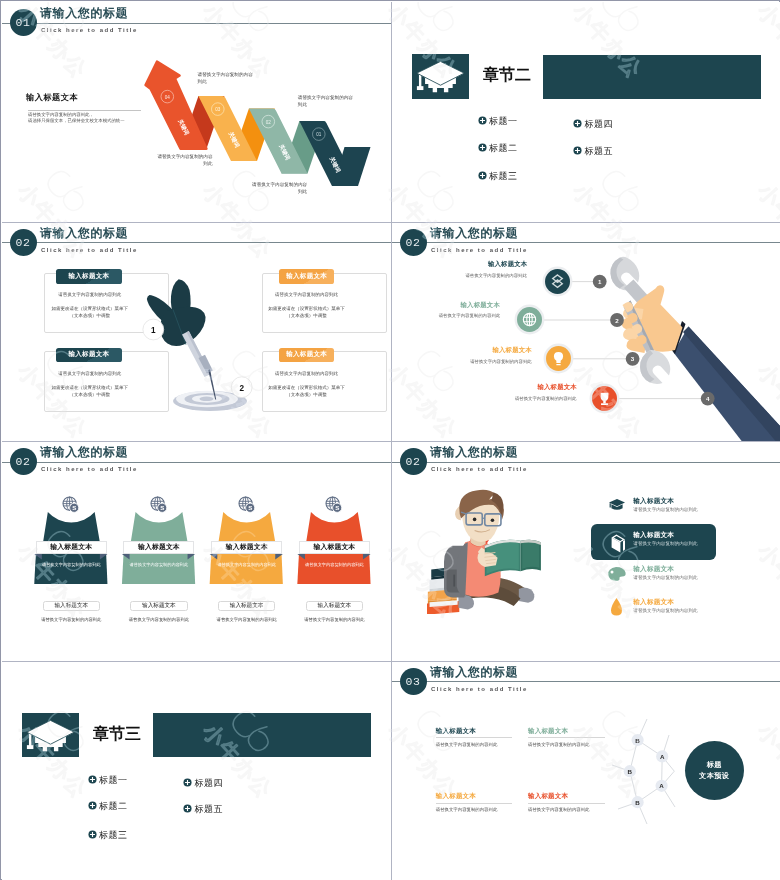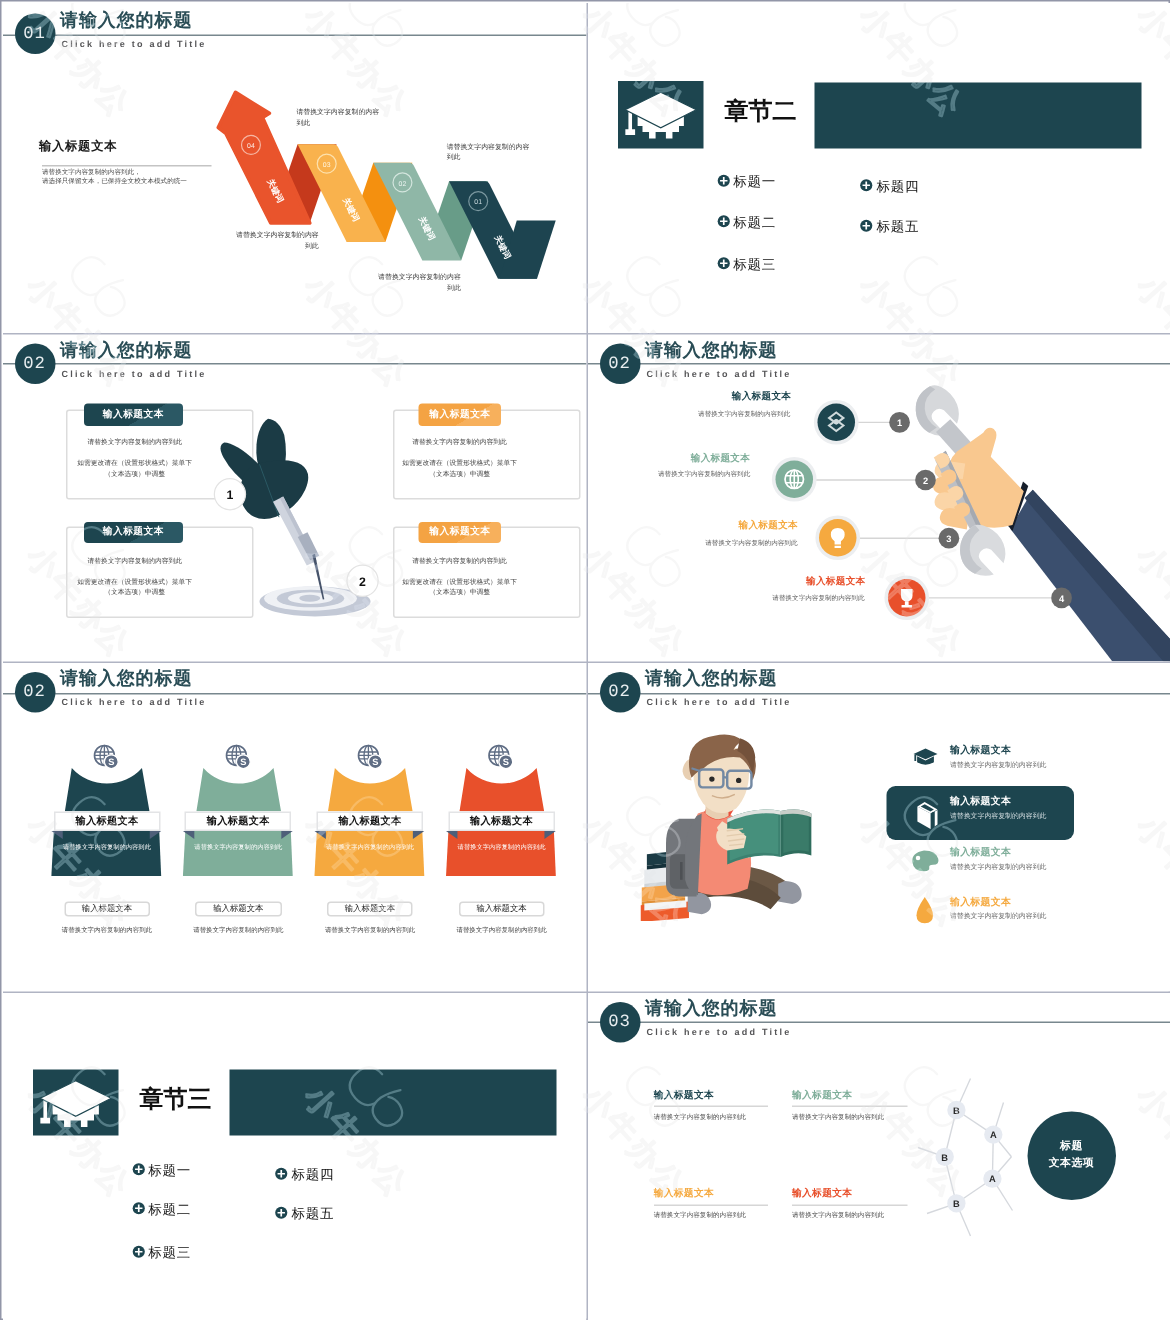--- a/index.html
+++ b/index.html
@@ -586,21 +586,21 @@
         <text x="245.6" y="81.5" font-size="6.2" font-weight="bold" fill="#2a2a2a" text-anchor="middle">B</text>
         <text x="270.2" y="97.9" font-size="6.2" font-weight="bold" fill="#2a2a2a" text-anchor="middle">A</text>
         <text x="237.8" y="112.7" font-size="6.2" font-weight="bold" fill="#2a2a2a" text-anchor="middle">B</text>
         <text x="269.6" y="127.3" font-size="6.2" font-weight="bold" fill="#2a2a2a" text-anchor="middle">A</text>
         <text x="245.6" y="143.7" font-size="6.2" font-weight="bold" fill="#2a2a2a" text-anchor="middle">B</text>
       </g>
     </svg>
 
     <div class="s8-circle" style="left:292.6px;top:80.5px;width:59.4px;height:59.4px;">
       <span>标题</span>
-      <span>文本选项</span>
+      <span>文本预设</span>
     </div>
 
     <div class="s8-card" style="left:43.8px;top:66px;">
       <div class="s8-head" style="color:#1d454f;">输入标题文本</div>
       <div class="s8-rule"></div>
       <div class="s8-body">请替换文字内容复制的内容到此</div>
     </div>
     <div class="s8-card" style="left:136px;top:66px;">
       <div class="s8-head" style="color:#7fae9a;">输入标题文本</div>
       <div class="s8-rule"></div>

